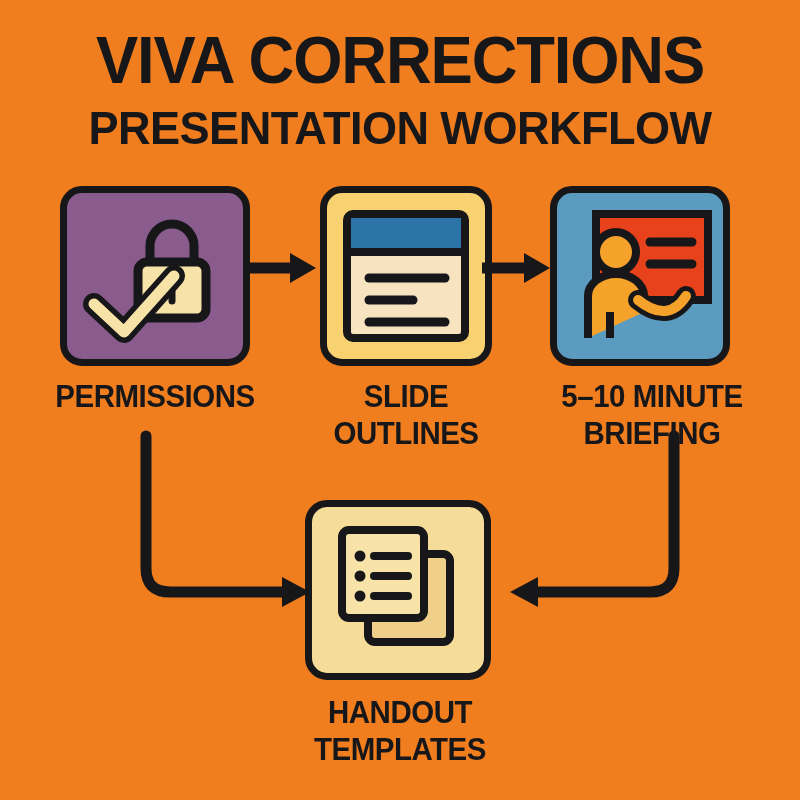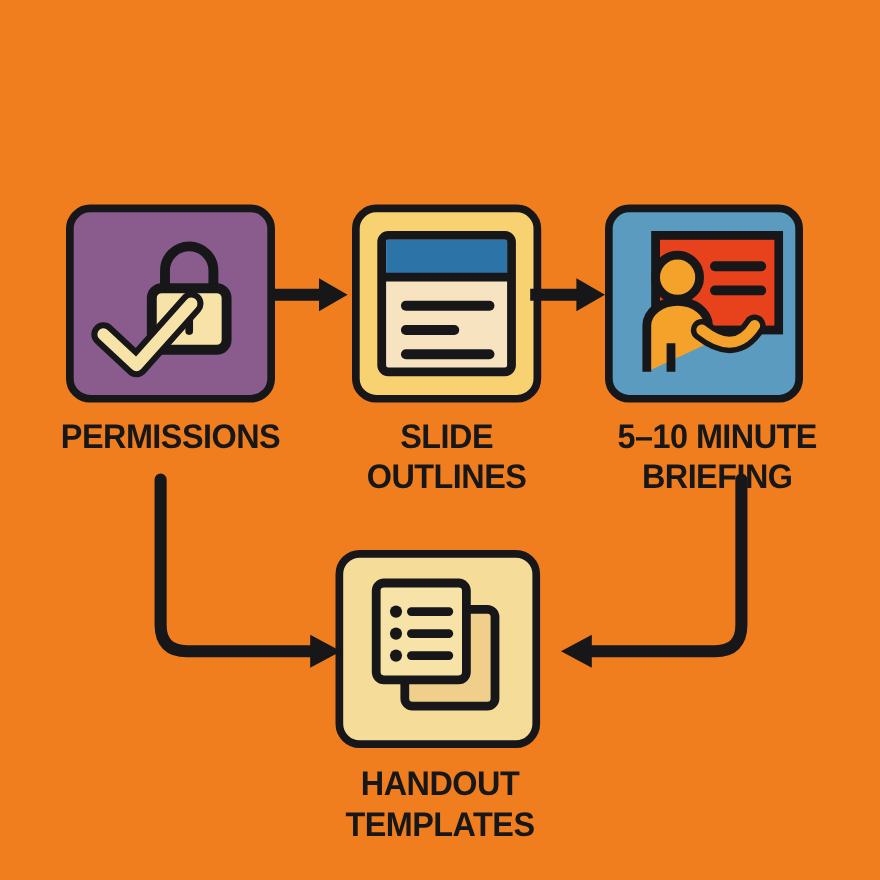--- a/index.html
+++ b/index.html
@@ -88,20 +88,24 @@
   #arrow-1 { left: 248px; top: 248px; }
   #arrow-2 { left: 482px; top: 248px; }
   #elbow-left  { left: 140px; top: 436px; }
   #elbow-right { left: 500px; top: 436px; }
 </style>
 </head>
 <body>
 
 <div id="poster" style="background: rgb(240, 126, 30);">
 
+  <div class="title-block">
+    <div class="title-main">VIVA CORRECTIONS</div>
+    <div class="title-sub">PRESENTATION WORKFLOW</div>
+  </div>
 
   <div class="tile" id="tile-permissions" style="background: rgb(138, 92, 142);">
     <svg width="150" height="140" viewBox="0 0 150 140">
 
       <path d="M70 58 L70 40 A22 22 0 0 1 114 40 L114 58" fill="none" stroke="#17171A" stroke-width="9" stroke-linecap="round"></path>
 
       <rect x="58" y="56" width="68" height="56" rx="9" fill="#F7E3A8" stroke="#17171A" stroke-width="9"></rect>
 
       <circle cx="92" cy="78" r="7" fill="#17171A"></circle>
       <path d="M92 81 L92 95" stroke="#17171A" stroke-width="7" stroke-linecap="round"></path>

